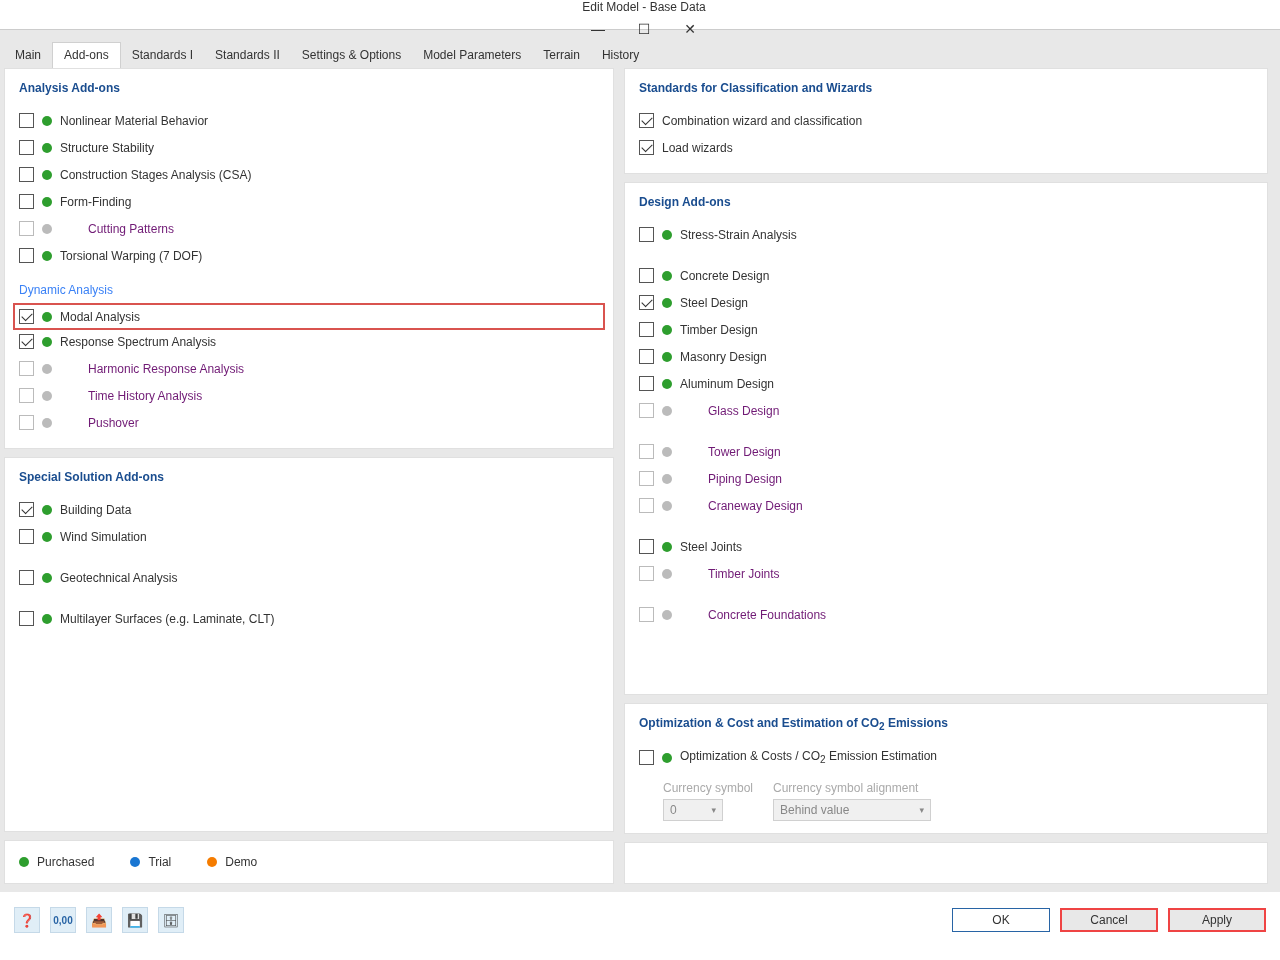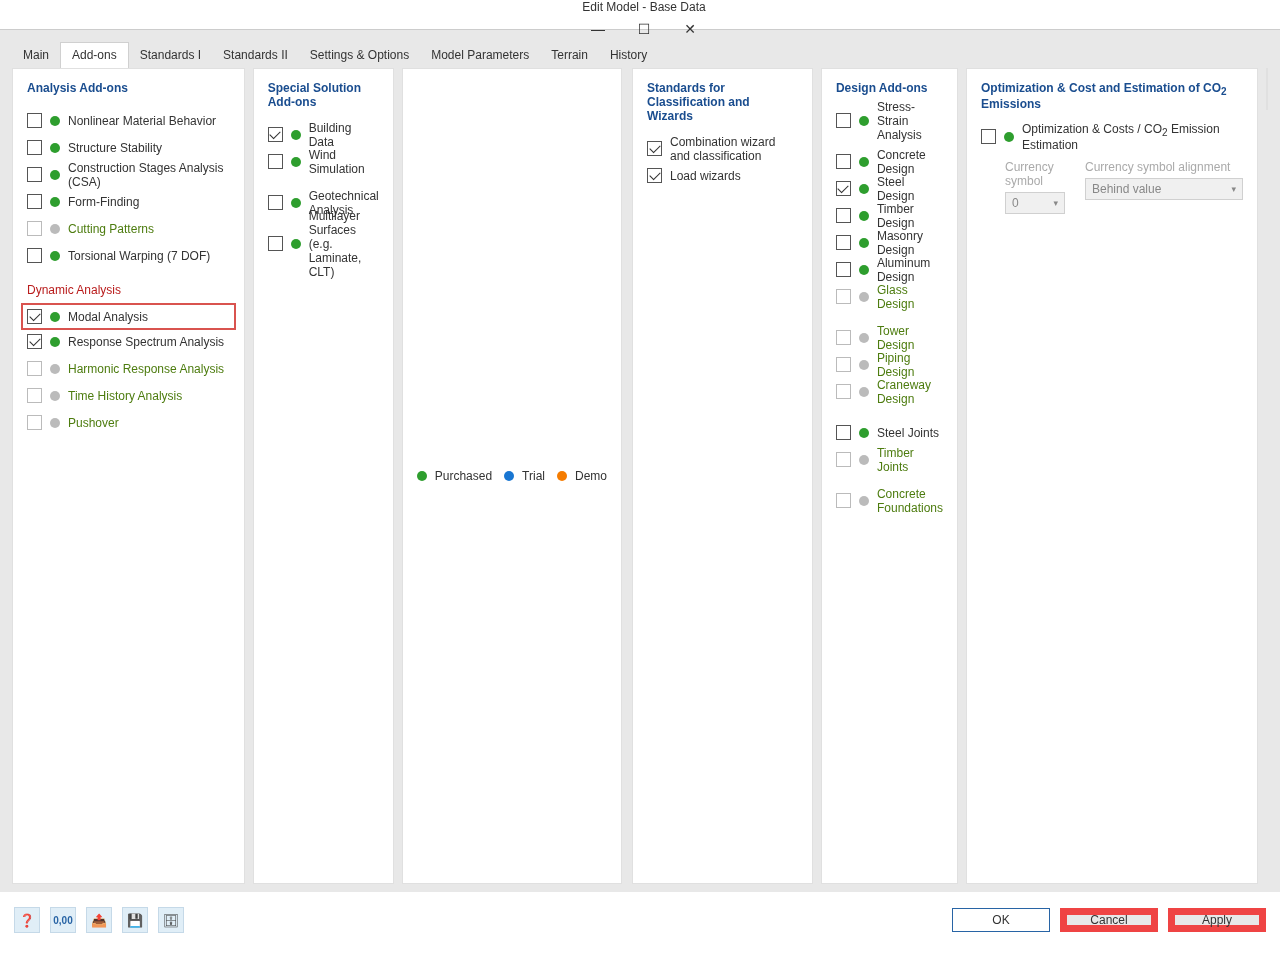--- a/index.html
+++ b/index.html
@@ -2,59 +2,59 @@
 <html><head>
 <meta charset="utf-8">
 <style>
 * { box-sizing: border-box; margin: 0; padding: 0; }
 body { font-family: "Segoe UI", Tahoma, sans-serif; font-size: 12px; background: #fff; color: #333; width: 1280px; height: 960px; overflow: hidden; }
 .titlebar { display: flex; align-items: center; height: 30px; padding: 0 0 0 8px; border-bottom: 1px solid #ccc; flex-direction: column; }
 .titlebar .icon { width: 16px; height: 16px; margin-right: 8px; background: radial-gradient(circle at 30% 30%, #ffd54f, #1976d2); border-radius: 3px; }
 .titlebar .title { flex: 1; font-size: 12px; color: #333; }
 .titlebar .win-controls { display: flex; }
 .titlebar .win-btn { width: 46px; height: 30px; display: flex; align-items: center; justify-content: center; font-size: 14px; cursor: pointer; }
-.outer-frame { padding: 12px 12px 0 12px; background: #e8e8e8; height: 862px; }
+.outer-frame { padding: 12px 12px 0 4px; background: #e8e8e8; height: 862px; }
 .tabbar { display: flex; background: #e8e8e8; height: 26px; }
 .tab { padding: 5px 11px; font-size: 12px; color: #333; cursor: pointer; border-top: 1px solid transparent; }
 .tab.active { background: #fff; border-top: 1px solid #d0d0d0; border-left: 1px solid #d0d0d0; border-right: 1px solid #d0d0d0; }
 .content { display: flex; gap: 10px; height: 816px; }
-.col { display: flex; flex-direction: row; gap: 8px; }
+.col { display: flex; flex-direction: column; gap: 8px; }
 .col.left { width: 610px; }
 .col.right { flex: 1; }
 .panel { background: #fff; border: 1px solid #e0e0e0; padding: 12px 14px; }
 .panel.fill-left { flex: 1; }
 .panel-title { font-weight: bold; color: #1a4d8f; font-size: 12px; margin-bottom: 12px; }
-.subtitle { font-size: 12px; color: #b91c1c; margin: 14px 0 8px 0; }
+.subtitle { font-size: 12px; color: #3b82f6; margin: 14px 0 8px 0; }
 .item-row { display: flex; align-items: center; height: 27px; gap: 8px; }
 .item-row.highlight { border: 2px solid #d9534f; margin: -2px -6px -2px -6px; padding: 0 4px 0 4px; }
 .checkbox { width: 15px; height: 15px; border: 1px solid #555; display: flex; align-items: center; justify-content: center; flex-shrink: 0; cursor: pointer; background: #fff; }
 .checkbox.disabled { border-color: #bbb; cursor: default; }
 .checkbox.checked::after { content: ""; width: 9px; height: 5px; border-left: 1.5px solid #333; border-bottom: 1.5px solid #333; transform: rotate(-45deg) translate(1px,-1px); }
 .status-dot { width: 10px; height: 10px; border-radius: 50%; flex-shrink: 0; }
 .dot-green { background: #2e9e2e; }
 .dot-gray { background: #bbb; }
 .dot-blue { background: #1976d2; }
 .dot-orange { background: #f57c00; }
 .item-label { font-size: 12px; color: #333; }
-.item-label.disabled { color: #4d7c0f; }
+.item-label.disabled { color: #701a75; margin-left: 28px; }
 .gap { height: 14px; }
-.legend-panel { background: #fff; border: 1px solid #e0e0e0; padding: 14px; display: flex; gap: 12px; align-items: center; justify-content: center; }
+.legend-panel { background: #fff; border: 1px solid #e0e0e0; padding: 14px; display: flex; gap: 36px; align-items: center; }
 .legend-item { display: flex; align-items: center; gap: 8px; }
 .currency-row { display: flex; gap: 20px; margin-top: 10px; margin-left: 24px; }
 .field-group { display: flex; flex-direction: column; gap: 4px; }
 .field-label { font-size: 12px; color: #aaa; }
 .select-box { height: 22px; background: #f0f0f0; border: 1px solid #d0d0d0; display: flex; align-items: center; justify-content: space-between; padding: 0 6px; color: #888; font-size: 12px; }
 .select-box .chev { font-size: 9px; }
 .select-box.sm { width: 60px; }
 .select-box.lg { width: 158px; }
 .bottom-bar { height: 56px; display: flex; align-items: center; justify-content: space-between; padding: 0 14px; background: #fff; }
 .bottom-icons { display: flex; gap: 10px; }
 .bottom-icon { width: 26px; height: 26px; background: #e0eef7; border: 1px solid #c5d9e8; display: flex; align-items: center; justify-content: center; cursor: pointer; font-size: 13px; }
 .bottom-buttons { display: flex; gap: 10px; }
-.btn { width: 98px; height: 24px; display: flex; align-items: center; justify-content: center; font-size: 12px; cursor: pointer; border: 7px solid #ef4444; background: #e8e8e8; }
+.btn { width: 98px; height: 24px; display: flex; align-items: center; justify-content: center; font-size: 12px; cursor: pointer; border: 2px solid #ef4444; background: #e8e8e8; }
 .btn.primary { border: 1.5px solid #2864a5; background: #fff; }
 .sub2 { font-size: 10px; vertical-align: sub; }
 .small-panel { background: #fff; border: 1px solid #e0e0e0; height: 42px; }
 </style>
 </head>
 <body>
 
 <div class="titlebar">
   <div class="icon"></div>
   <div class="title">Edit Model - Base Data</div>

